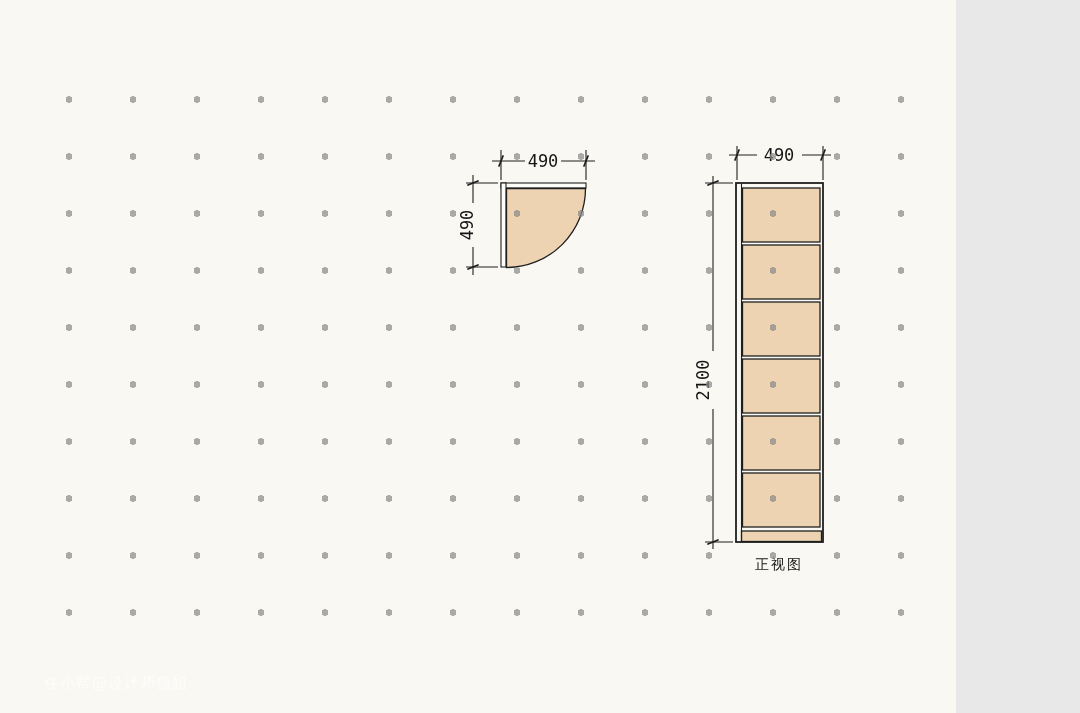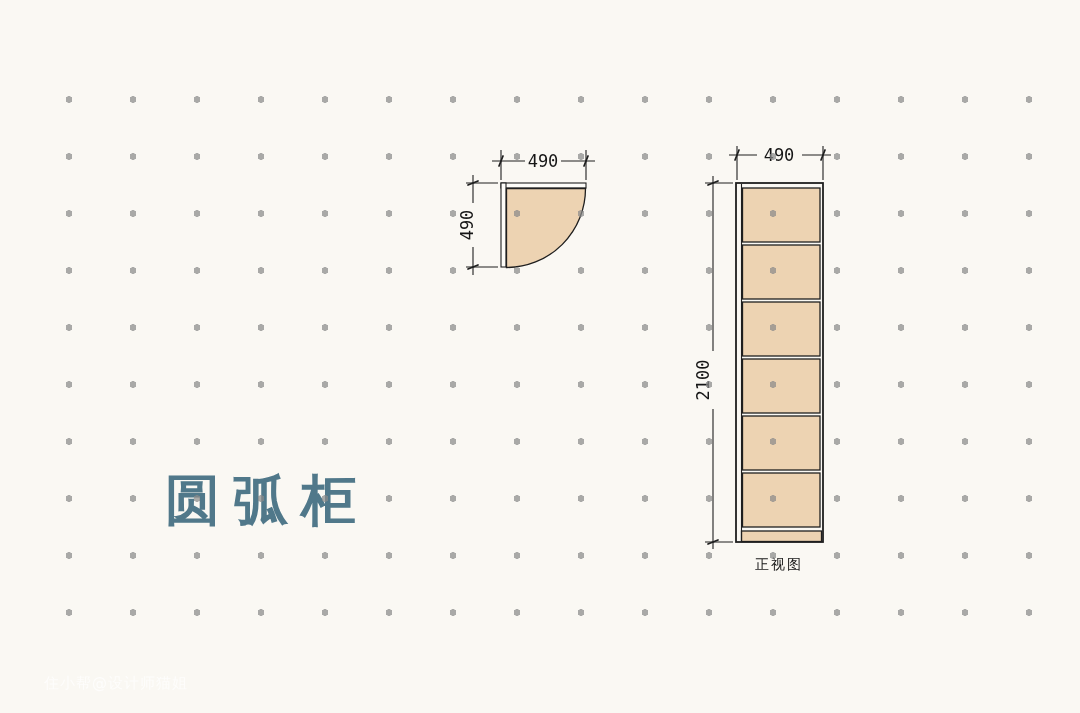--- a/index.html
+++ b/index.html
@@ -7,21 +7,21 @@
     --dot:#8a8a8a;
     --wood:#edd3b2;
     --line:#1f1f1f;
     --title:#50788a;
     --panel:#fdfcf8;
   }
   html,body{margin:0;padding:0;}
   body{font-family:"Liberation Sans",sans-serif;background:#e8e8e8;}
   .stage{
     position:relative;
-    width:1080px;height:713px;
+    width:956px;height:713px;
     background:var(--background);
     overflow:hidden;
   }
   .drawing{position:absolute;left:0;top:0;z-index:10;}
   
   .dots{
     position:absolute;
     left:37px;top:70.5px;
     width:1024px;height:570px;
     background-image:radial-gradient(circle 3.4px at 32px 28.5px, var(--dot) 97%, transparent 100%);
@@ -128,19 +128,18 @@
         <path class="dim" d="M733 183 H705 M733 542 H705"></path>
         <path class="dim" d="M713 176 V351 M713 409 V549"></path>
         <path class="tick" d="M708 185 L718 181 M708 544 L718 540"></path>
         <text class="dimtext" x="703" y="380" dy="6" text-anchor="middle" transform="rotate(-90 703 380)">2100</text>
       </g>
 
       <text class="caption" x="779" y="569" text-anchor="middle">正视图</text>
     </g>
   </svg>
 
-  <div class="title">圆弧柜</div>
 
   <div class="watermark">住小帮@设计师猫姐</div>
 
   <div class="dots"></div>
 
 </div>
 
 </body></html>

